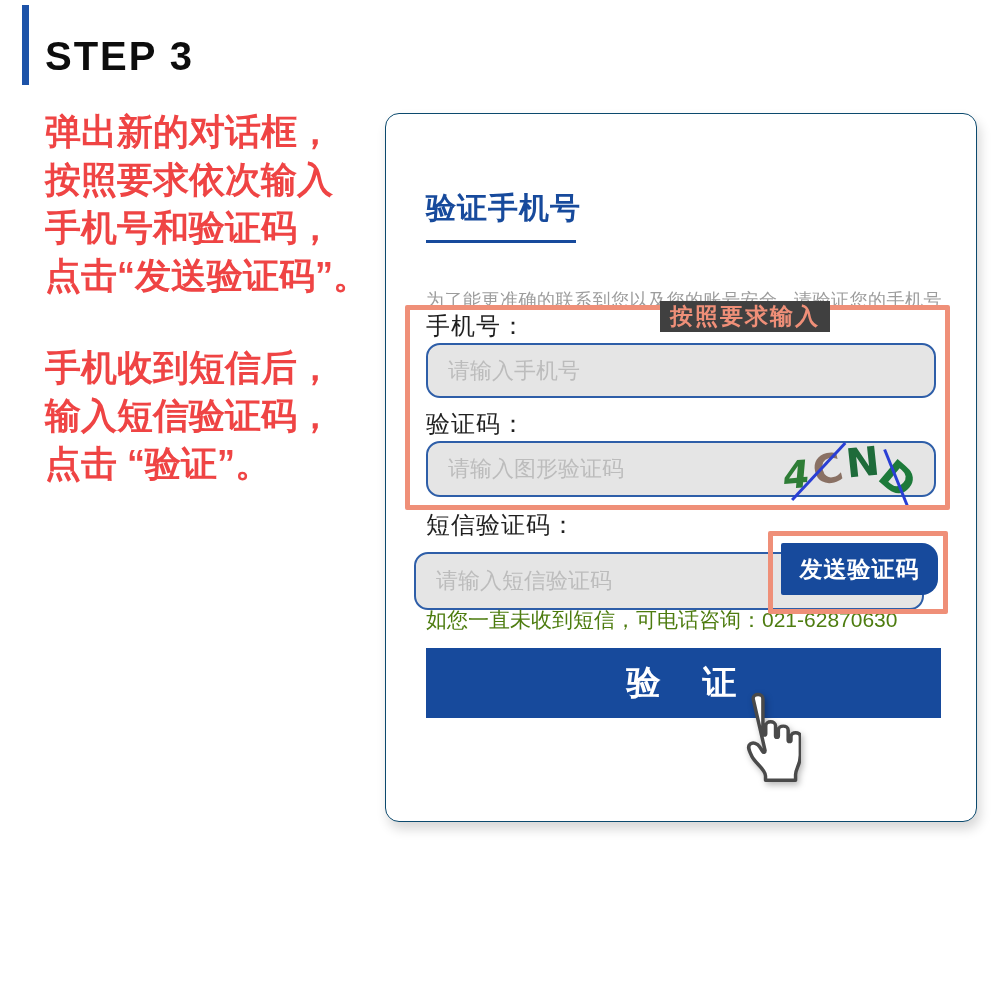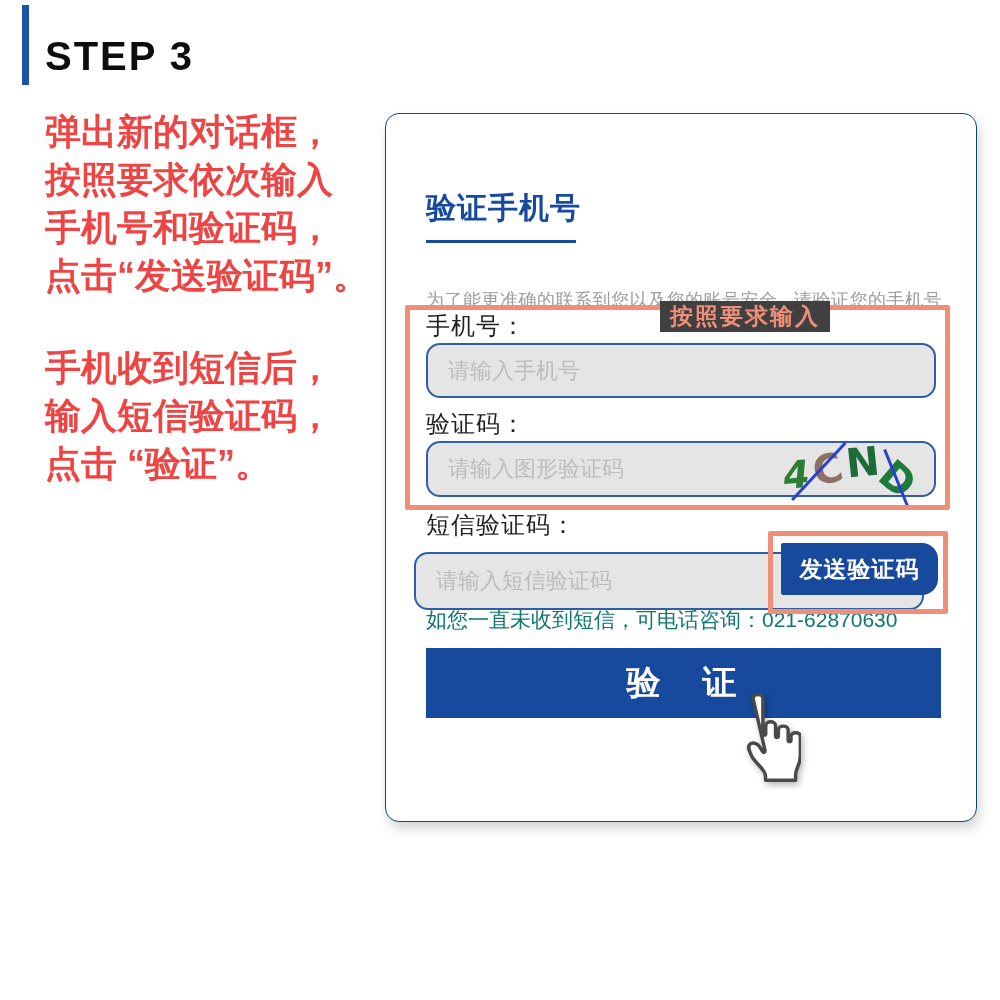--- a/index.html
+++ b/index.html
@@ -40,21 +40,21 @@
   }
   .tb::placeholder{color:#bcbcbc;opacity:1;}
   .tb1{left:40px;top:229px;width:510px;height:55px;}
   .tb2{left:40px;top:327px;width:510px;height:56px;}
   .tb3{left:28px;top:429px;width:510px;height:58px;margin-top:9px;}
   .send-btn{
     position:absolute;left:395px;top:429px;width:157px;height:52px;
     background:#174a9c;color:#fff;border:none;border-radius:2px 16px 16px 2px;
     font-size:23px;font-weight:700;letter-spacing:1px;font-family:inherit;cursor:pointer;
   }
-  .sms-note{left:40px;top:492px;font-size:21px;color:#0f766e;white-space:nowrap;}
+  .sms-note{left:40px;top:492px;font-size:21px;color:#4d7c0f;white-space:nowrap;}
   .verify-btn{
     position:absolute;left:40px;top:534px;width:515px;height:70px;
     background:#174a9c;color:#fff;border:none;border-radius:0;
     font-size:34px;font-weight:700;font-family:inherit;cursor:pointer;letter-spacing:4px;
   }
 
   
   .cap{position:absolute;font-family:"DejaVu Sans",sans-serif;font-weight:700;line-height:1;}
   .cap1{left:397px;top:342px;font-size:38px;color:#2e7d36;transform:rotate(-5deg) skewX(-10deg);}
   .cap2{left:427px;top:335px;font-size:40px;color:#8a7164;transform:rotate(-14deg);}

